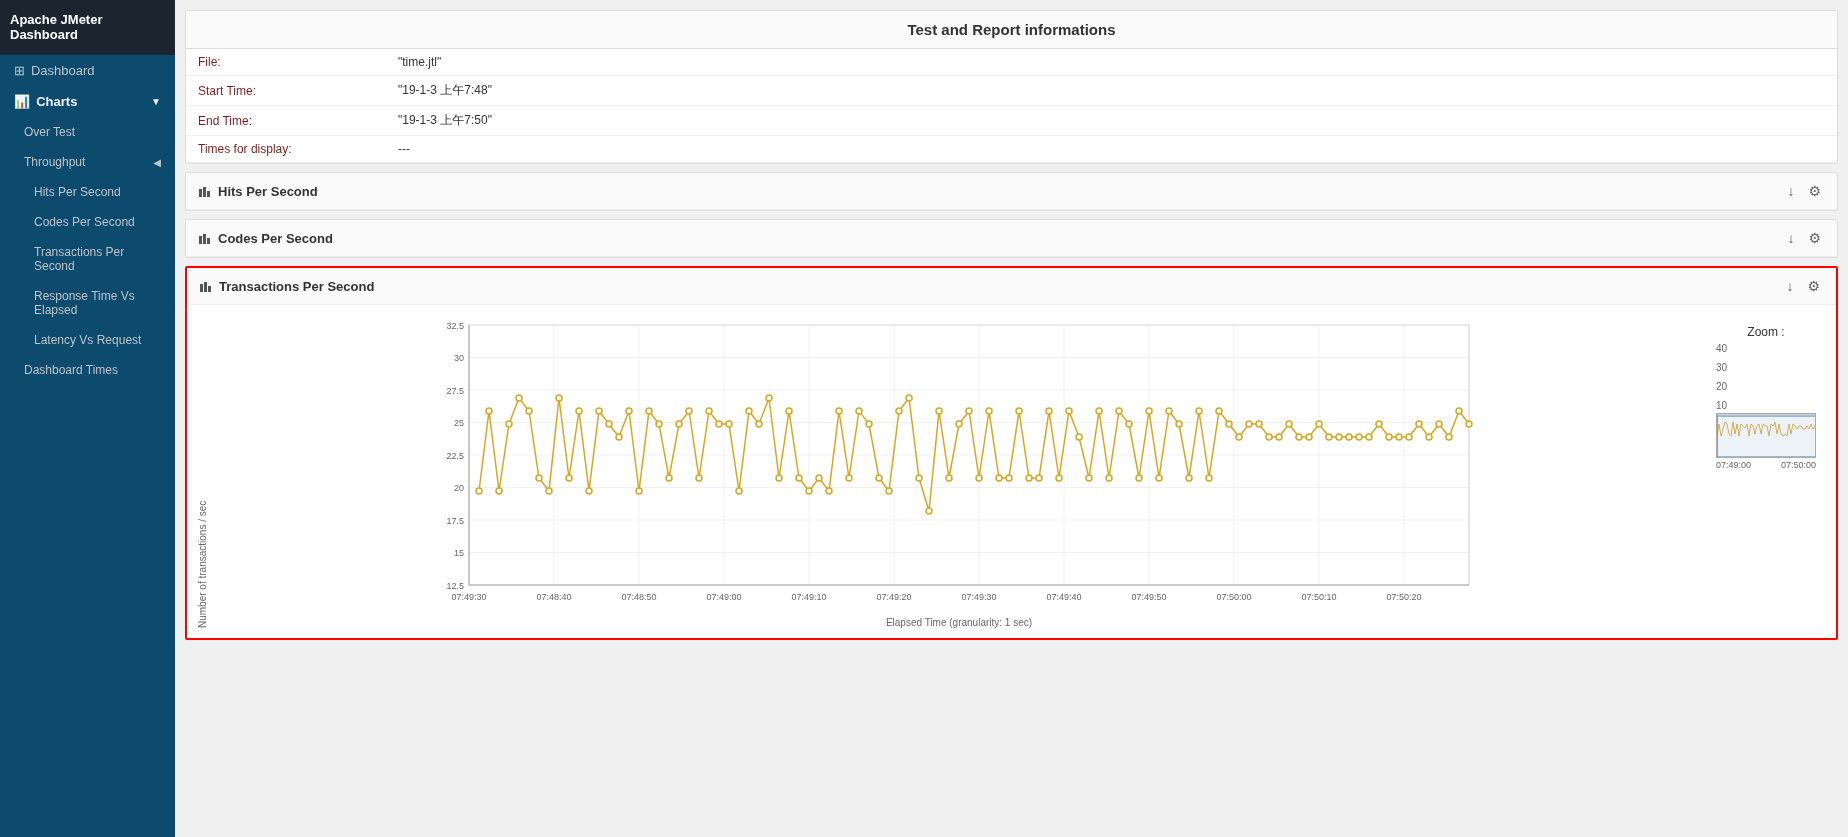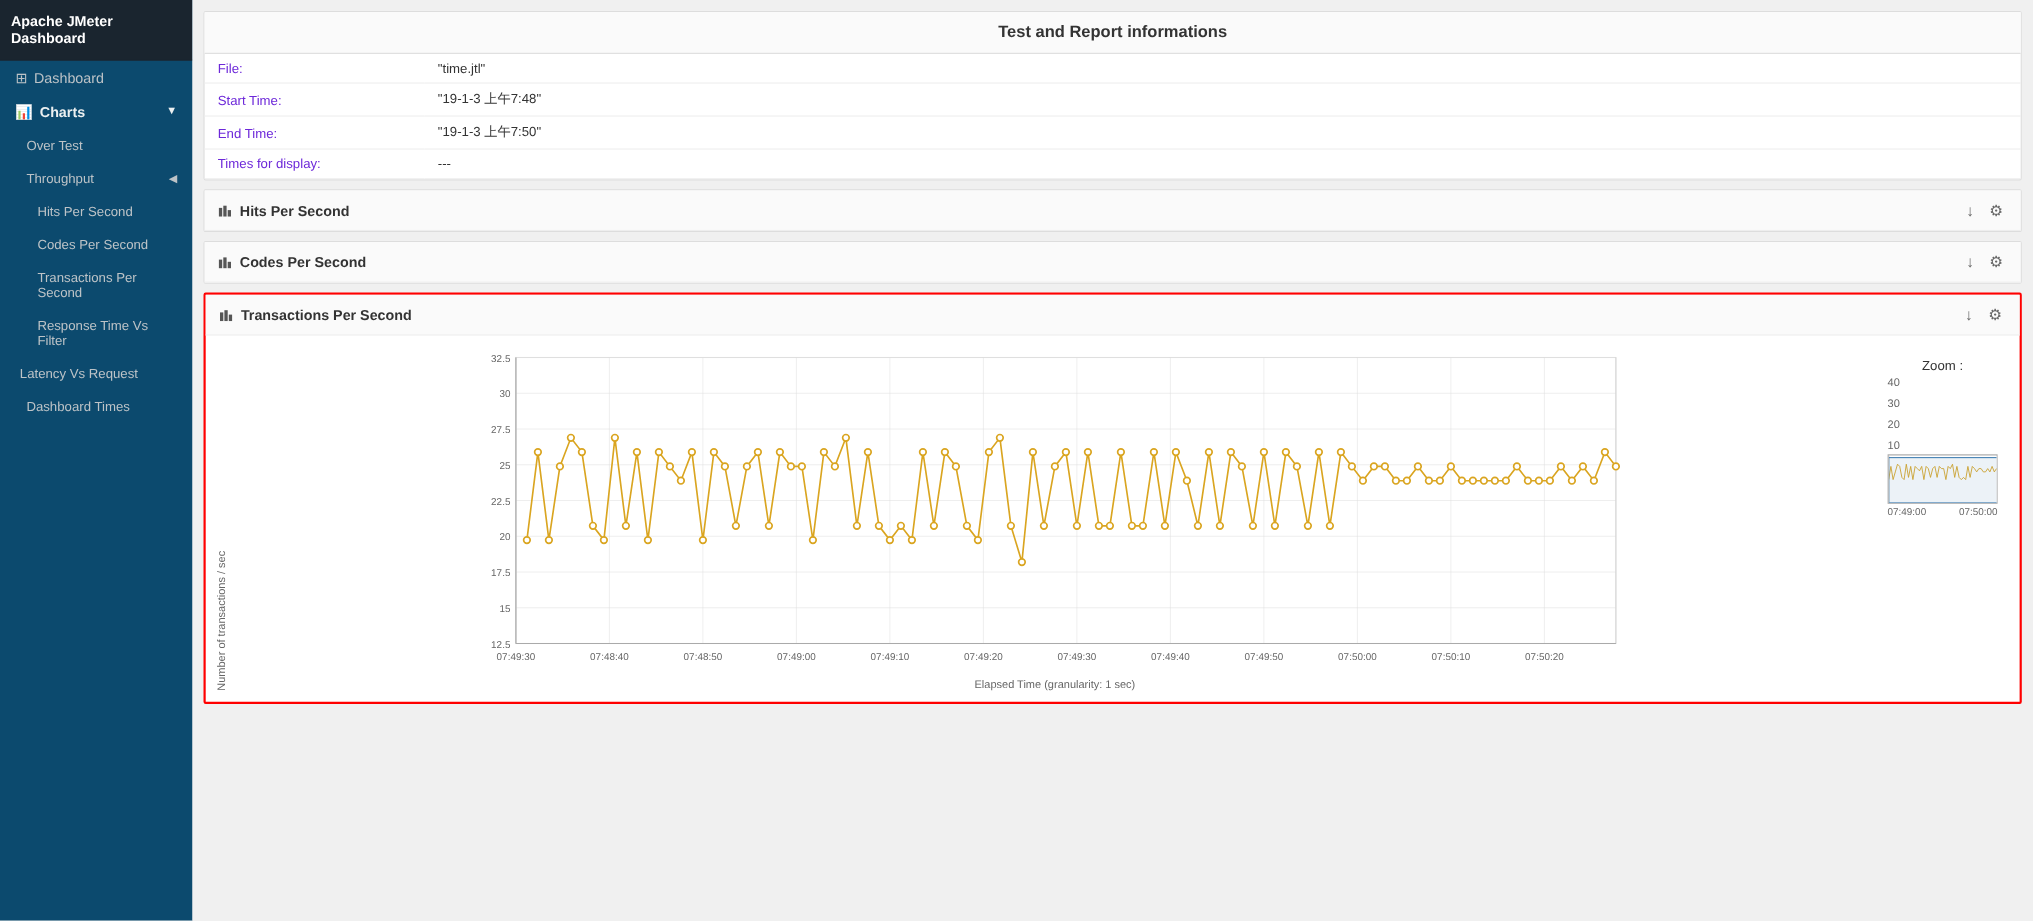--- a/index.html
+++ b/index.html
@@ -70,21 +70,21 @@
       width: 100%;
       border-collapse: collapse;
     }
     .info-table td {
       padding: 6px 12px;
       border-bottom: 1px solid #eee;
       font-size: 12px;
     }
     .info-table td:first-child {
       width: 200px;
-      color: #6d28d9;
+      color: #7f1d1d;
       margin-left: 12px;
     }
 
     
     .chart-panel {
       background: #fff;
       border: 1px solid #ddd;
       border-radius: 2px;
     }
     .chart-panel.highlighted {
@@ -209,23 +209,23 @@
     <div class="sidebar-item sub" style="padding-left:34px;">
       <span>Hits Per Second</span>
     </div>
     <div class="sidebar-item sub" style="padding-left:34px;">
       <span>Codes Per Second</span>
     </div>
     <div class="sidebar-item sub" style="padding-left:34px;">
       <span>Transactions Per Second</span>
     </div>
     <div class="sidebar-item sub" style="padding-left:34px;">
-      <span>Response Time Vs Filter</span>
-    </div>
-    <div class="sidebar-item sub" style="padding-left:18px;">
+      <span>Response Time Vs Elapsed</span>
+    </div>
+    <div class="sidebar-item sub" style="padding-left:34px;">
       <span>Latency Vs Request</span>
     </div>
     <div class="sidebar-item sub">
       <span>Dashboard Times</span>
     </div>
   </div>
 </div>
 
 <div id="main">
 

